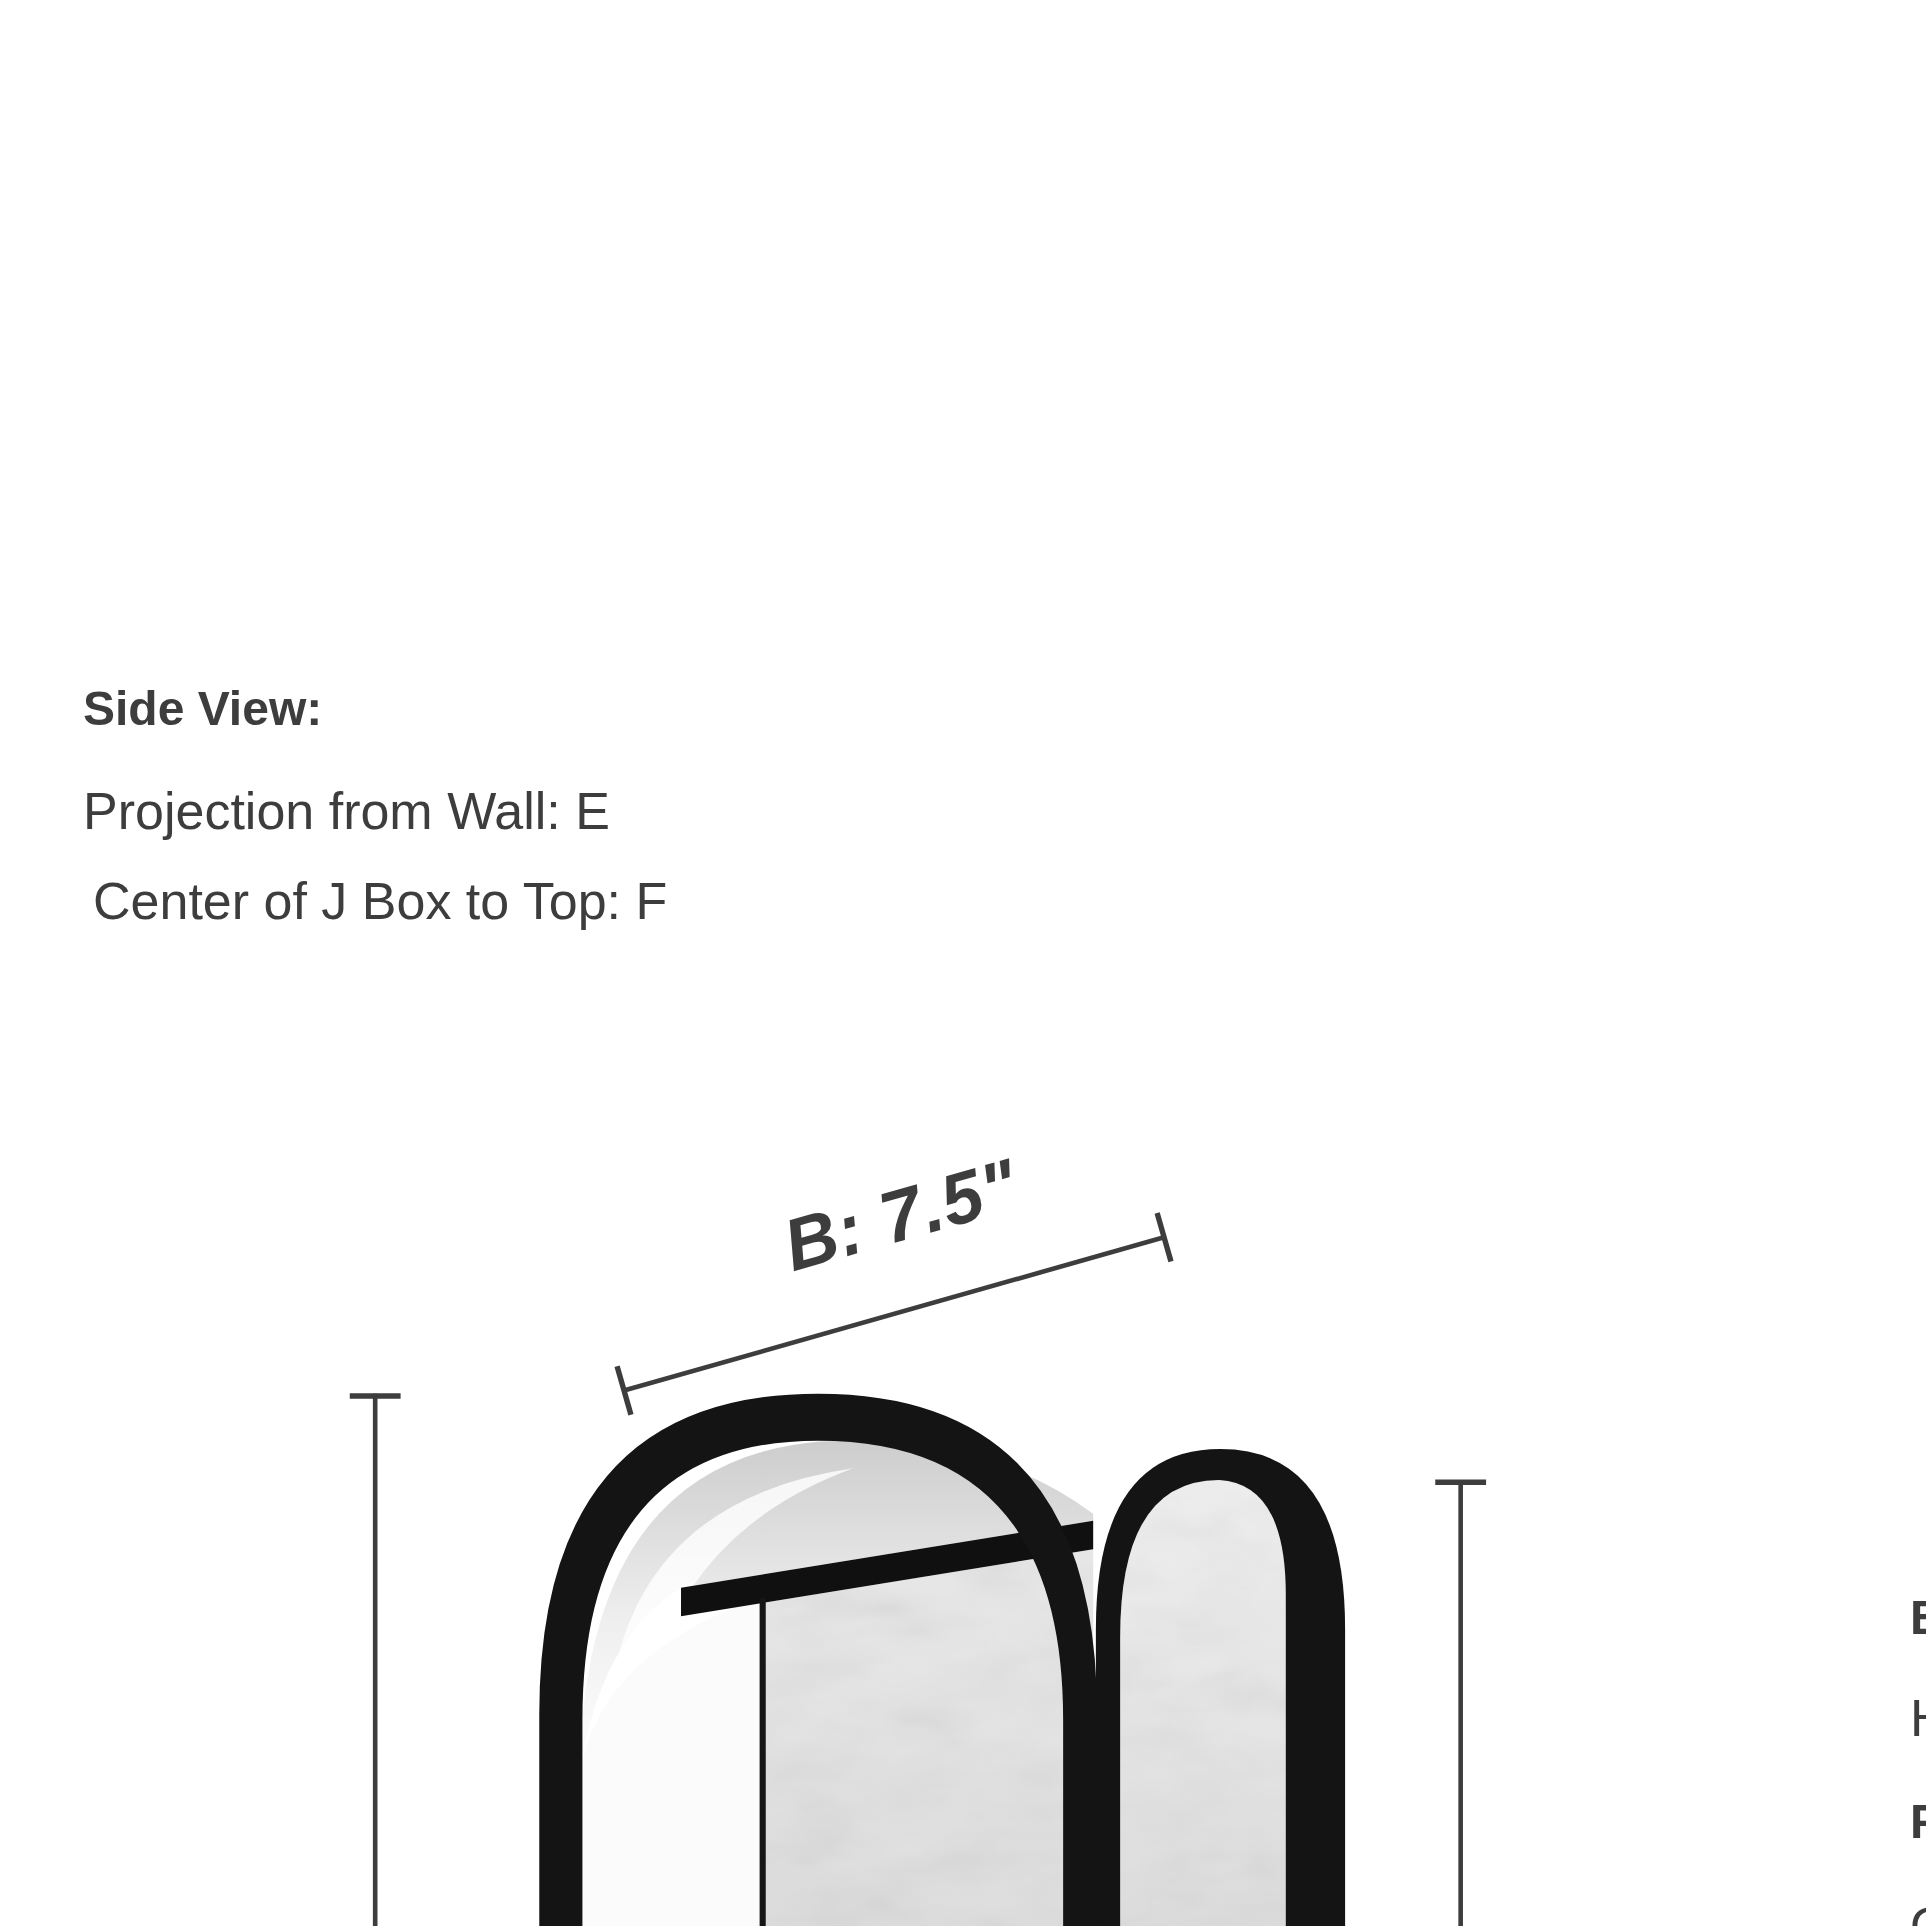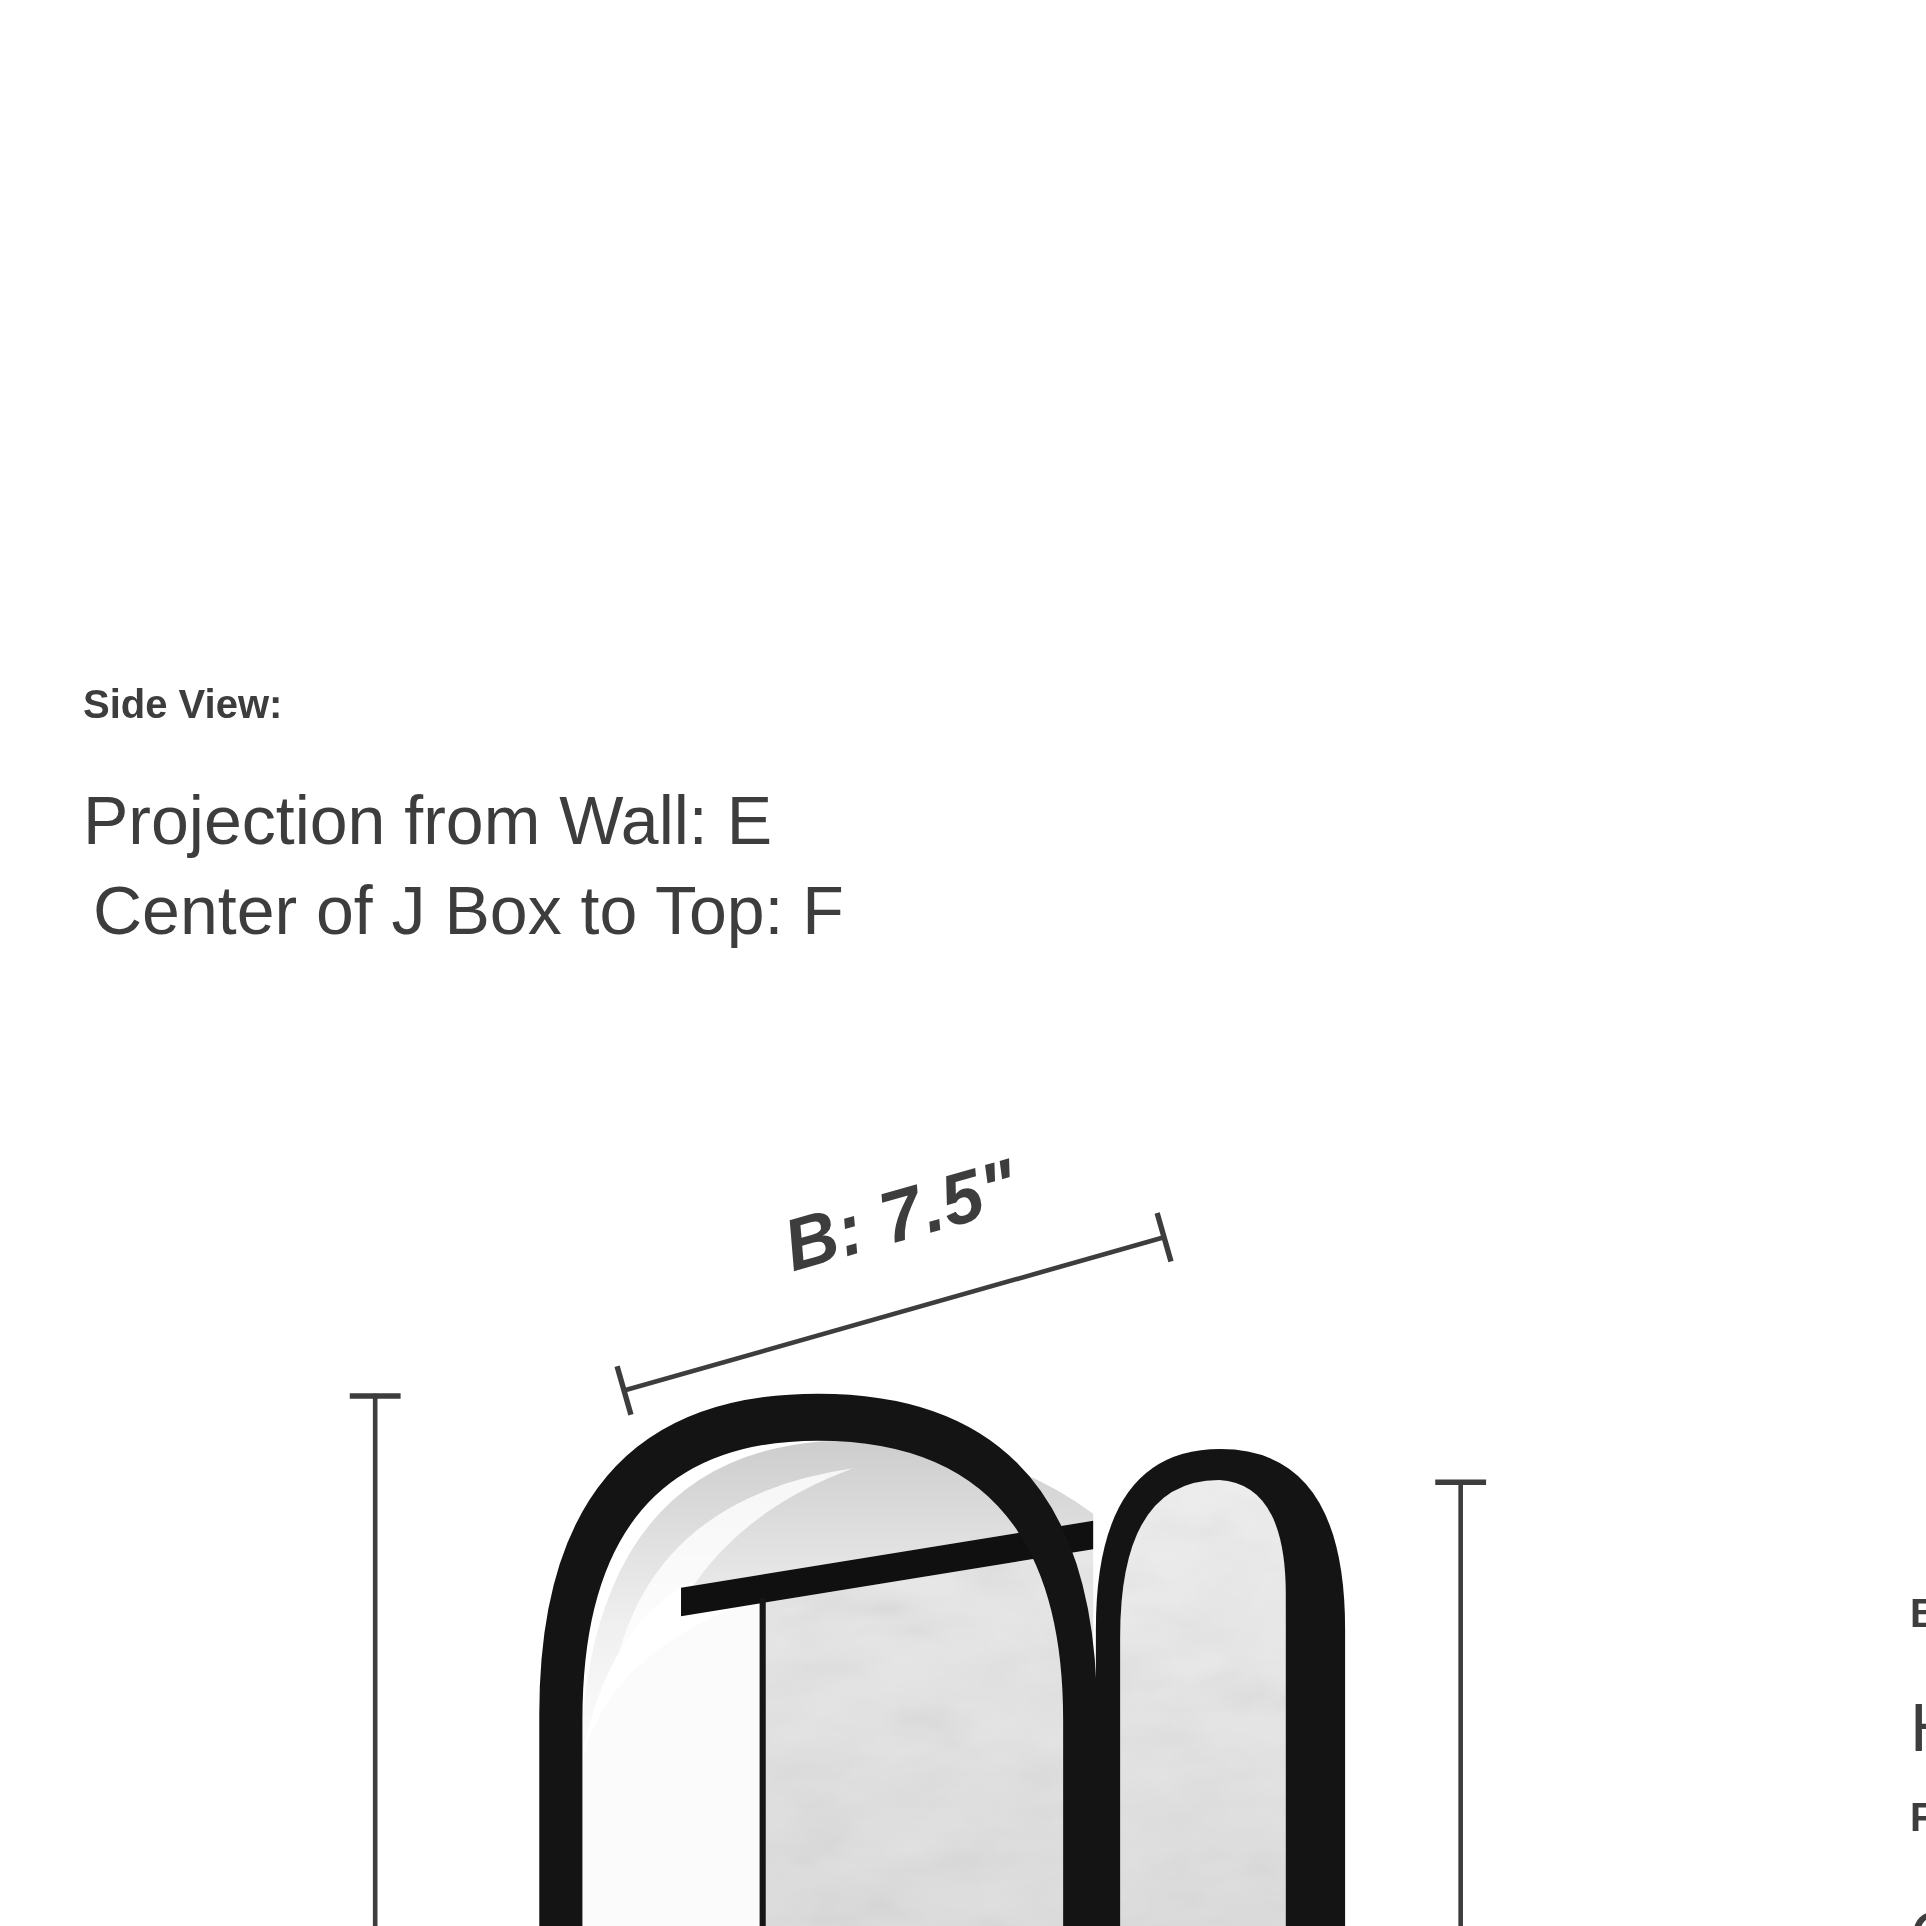--- a/index.html
+++ b/index.html
@@ -1,22 +1,22 @@
 <!DOCTYPE html>
 <html style="font-size:6.2px"><head>
 <meta charset="utf-8">
 <style>
   html,body{margin:0;padding:0;background:#ffffff;}
   body{width:3060px;height:3060px;position:relative;overflow:hidden;
        font-family:"Liberation Sans",sans-serif;color:#3d3d3d;}
   .canvas{position:absolute;inset:0;background:#ffffff;}
   .art{position:absolute;left:0;top:0;width:3060px;height:3060px;}
   .txt{position:absolute;white-space:nowrap;}
-  .note-title{font-size:40px;font-weight:700;line-height:1.2;}
-  .note-line{font-size:68px;font-weight:400;line-height:1.2;}
+  .note-title{font-size:48px;font-weight:700;line-height:1.2;}
+  .note-line{font-size:52px;font-weight:400;line-height:1.2;}
   .dim{font-size:73px;font-weight:700;line-height:1.2;letter-spacing:0.8px;}
   .dim.center{text-align:center;}
   .dim.rot{transform:rotate(-15.8deg);transform-origin:50% 50%;font-style:italic;}
 </style>
 </head>
 <body>
 
 <div class="canvas">
 
   <svg class="art" viewBox="0 0 7944 7944" aria-hidden="true">

